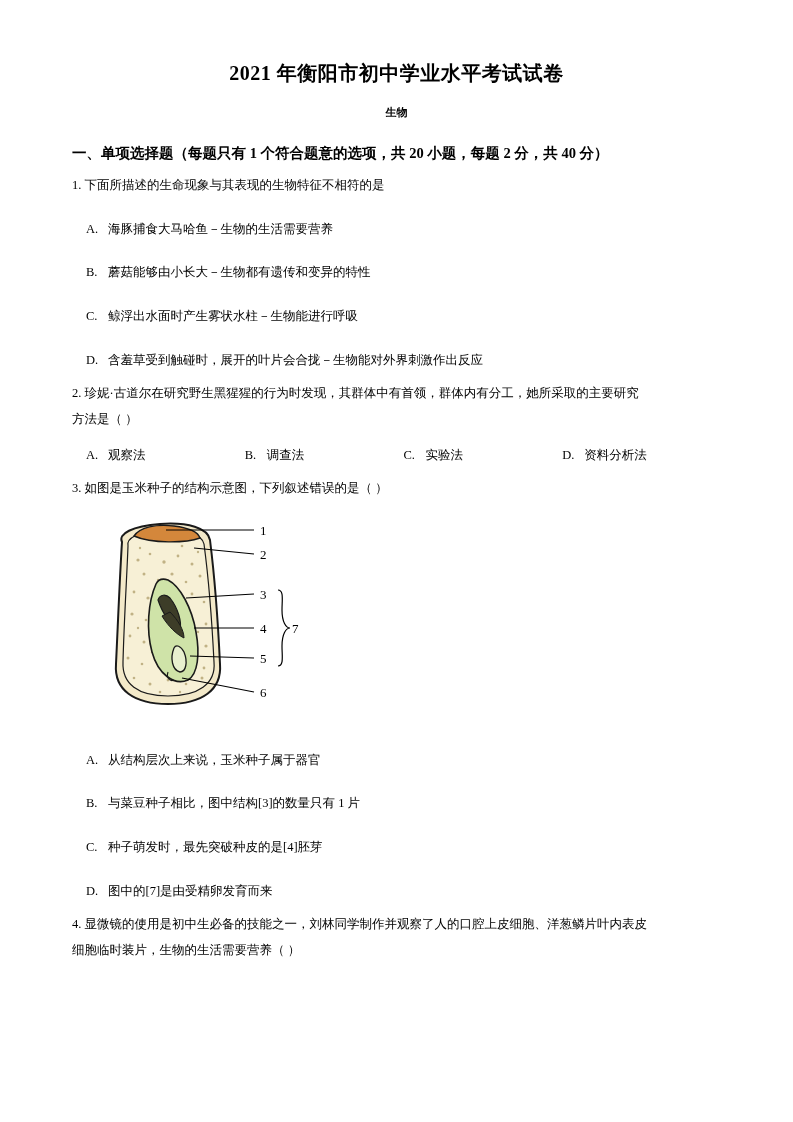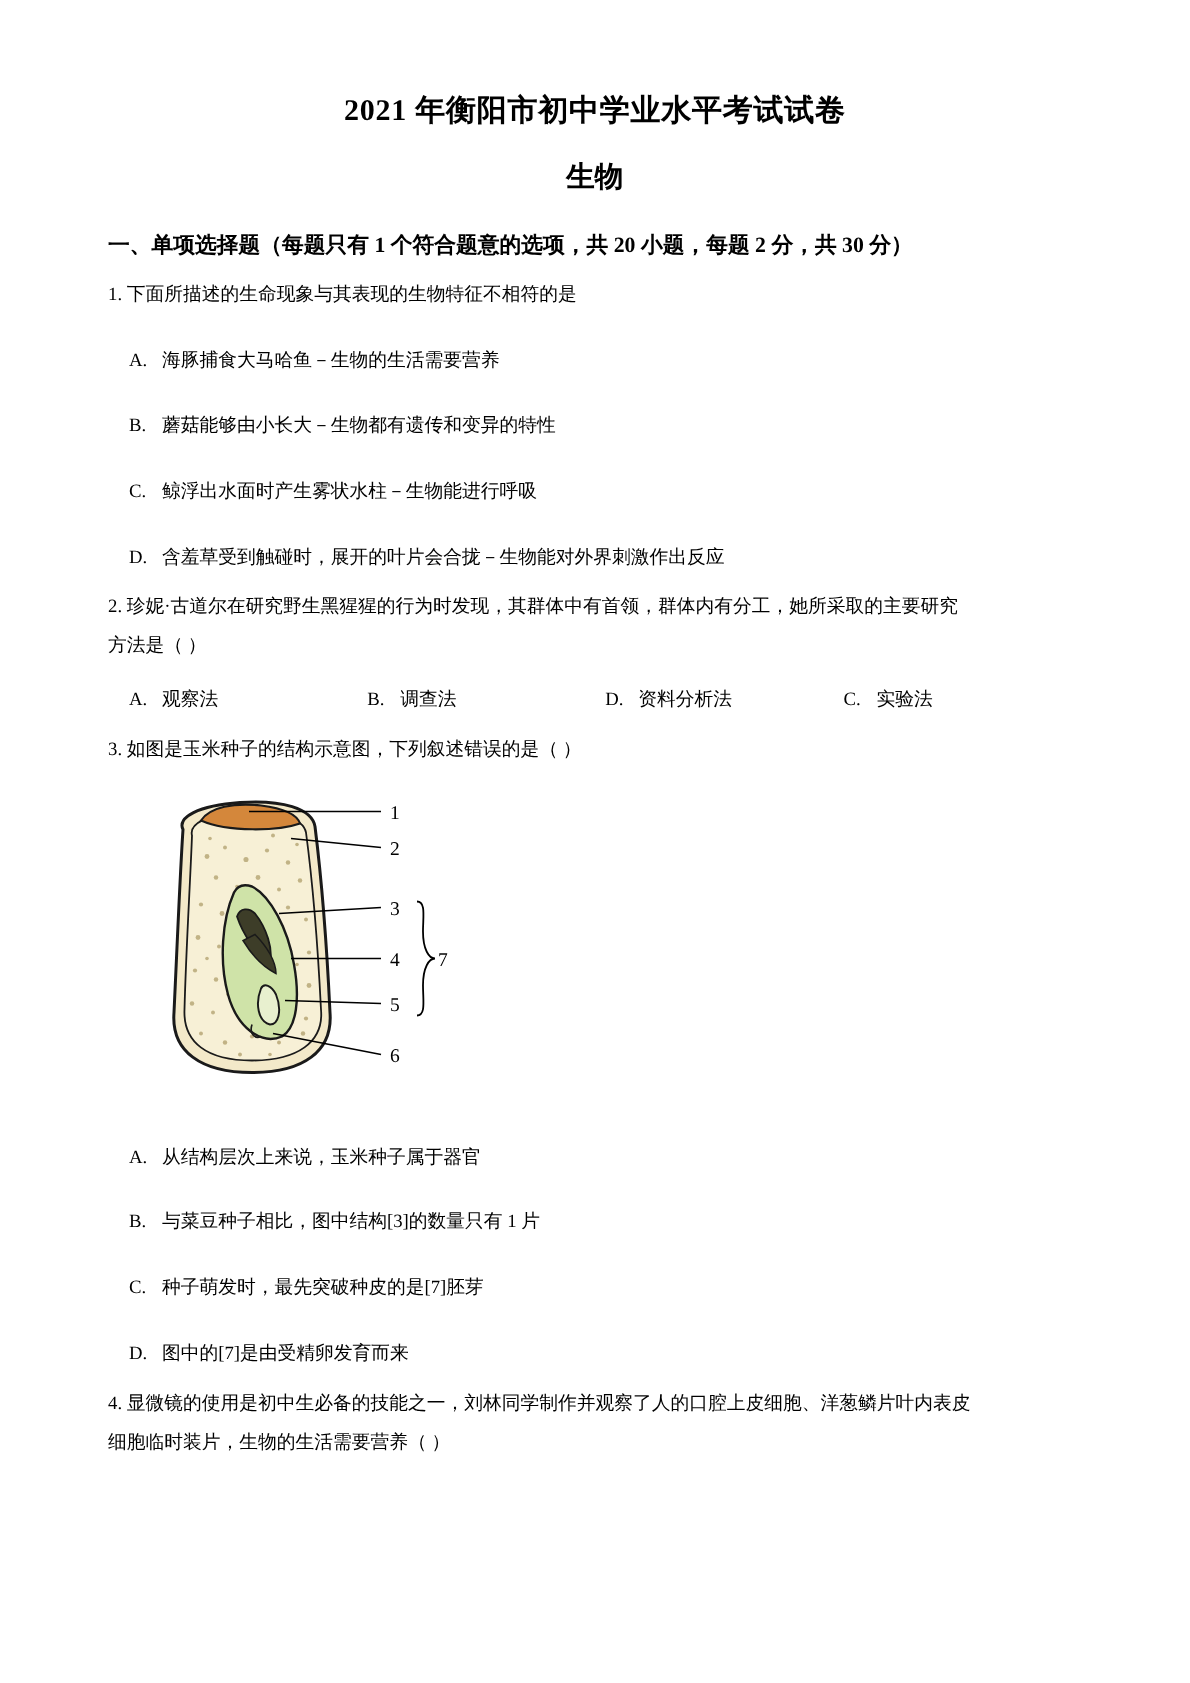--- a/index.html
+++ b/index.html
@@ -24,21 +24,21 @@
   }
   .title-main {
     text-align: center;
     font-size: 20px;
     font-weight: bold;
     margin-top: 60px;
     letter-spacing: 0.5px;
   }
   .title-sub {
     text-align: center;
-    font-size: 19px;
+    font-size: 11px;
     font-weight: bold;
     margin-top: 18px;
   }
   .section-head {
     font-size: 14.5px;
     font-weight: bold;
     margin-top: 22px;
     line-height: 1.6;
   }
   .q {
@@ -81,21 +81,21 @@
   }
 </style>
 </head>
 <body>
 
 <div class="page">
 
   <div class="title-main">2021 年衡阳市初中学业水平考试试卷</div>
   <div class="title-sub">生物</div>
 
-  <div class="section-head">一、单项选择题（每题只有 1 个符合题意的选项，共 20 小题，每题 2 分，共 30 分）</div>
+  <div class="section-head">一、单项选择题（每题只有 1 个符合题意的选项，共 20 小题，每题 2 分，共 40 分）</div>
 
   <div class="q">1.  下面所描述的生命现象与其表现的生物特征不相符的是</div>
   <div class="opt">
     <span class="lab">A.</span><span>海豚捕食大马哈鱼－生物的生活需要营养</span>
   </div>
   <div class="opt">
     <span class="lab">B.</span><span>蘑菇能够由小长大－生物都有遗传和变异的特性</span>
   </div>
   <div class="opt">
     <span class="lab">C.</span><span>鲸浮出水面时产生雾状水柱－生物能进行呼吸</span>
@@ -107,24 +107,24 @@
   <div class="q">2.  珍妮·古道尔在研究野生黑猩猩的行为时发现，其群体中有首领，群体内有分工，她所采取的主要研究</div>
   <div class="q" style="margin-top:0">方法是（  ）</div>
   <div class="opts-row">
     <div class="cell">
       <span class="lab">A.</span><span>观察法</span>
     </div>
     <div class="cell">
       <span class="lab">B.</span><span>调查法</span>
     </div>
     <div class="cell">
+      <span class="lab">C.</span><span>实验法</span>
+    </div>
+    <div class="cell">
       <span class="lab">D.</span><span>资料分析法</span>
-    </div>
-    <div class="cell">
-      <span class="lab">C.</span><span>实验法</span>
     </div>
   </div>
 
   <div class="q">3.  如图是玉米种子的结构示意图，下列叙述错误的是（  ）</div>
 
   <div class="fig-wrap">
     <svg width="260" height="215" viewBox="0 0 260 215" xmlns="http://www.w3.org/2000/svg">
 
       <path d="M40 30 C 36 22, 50 14, 78 12 C 106 10, 126 16, 128 28
                C 132 60, 136 110, 138 152 C 140 178, 120 192, 86 192
@@ -223,21 +223,21 @@
     </svg>
   </div>
 
   <div class="opt">
     <span class="lab">A.</span><span>从结构层次上来说，玉米种子属于器官</span>
   </div>
   <div class="opt">
     <span class="lab">B.</span><span>与菜豆种子相比，图中结构[3]的数量只有 1 片</span>
   </div>
   <div class="opt">
-    <span class="lab">C.</span><span>种子萌发时，最先突破种皮的是[7]胚芽</span>
+    <span class="lab">C.</span><span>种子萌发时，最先突破种皮的是[4]胚芽</span>
   </div>
   <div class="opt">
     <span class="lab">D.</span><span>图中的[7]是由受精卵发育而来</span>
   </div>
 
   <div class="q">4.  显微镜的使用是初中生必备的技能之一，刘林同学制作并观察了人的口腔上皮细胞、洋葱鳞片叶内表皮</div>
   <div class="q" style="margin-top:0">细胞临时装片，生物的生活需要营养（  ）</div>
 
 </div>
 

